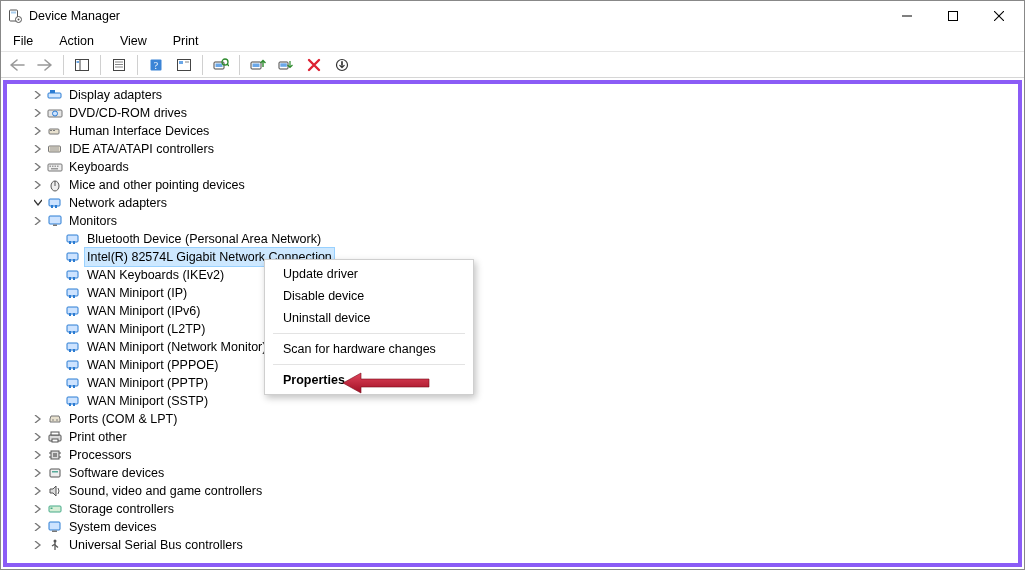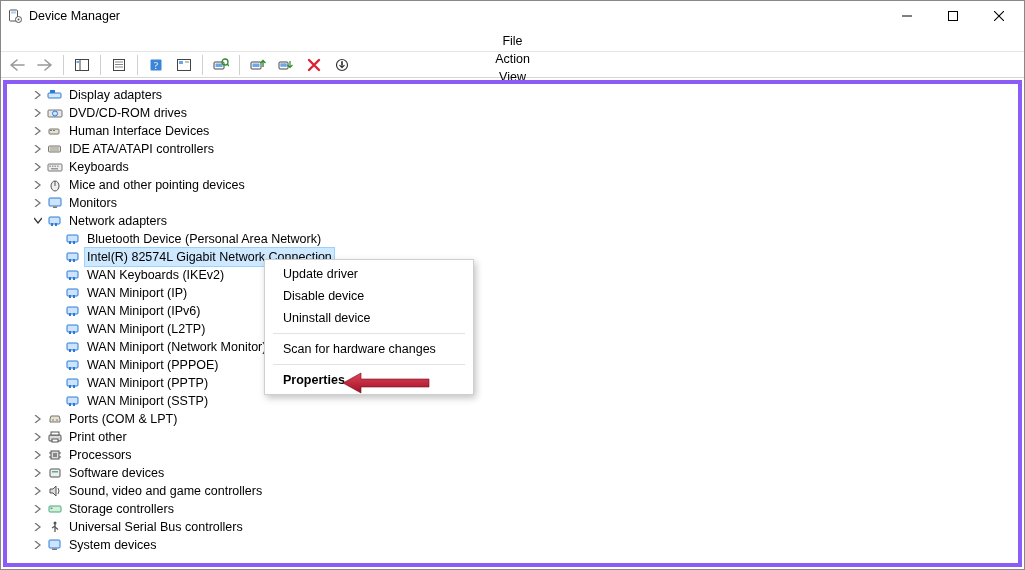--- a/index.html
+++ b/index.html
@@ -37,26 +37,25 @@
   .win-controls { display: flex; }
   .win-btn {
     width: 46px; height: 30px;
     display: flex; align-items: center; justify-content: center;
     font-family: "Segoe UI", sans-serif;
   }
   .win-btn svg { pointer-events:none; }
   
   .menubar {
     display: flex;
-    gap: 2px;
+    gap: 10px;
     padding: 2px 4px 2px 4px;
     height: 20px;
     align-items: center;
     font-size: 12.5px;
-    flex-direction: column;
   }
   .menubar .menu-item { padding: 1px 8px; }
   
   .toolbar {
     display: flex;
     align-items: center;
     gap: 0;
     padding: 2px 2px;
     border-top: 1px solid #e5e5e5;
     border-bottom: 1px solid #d6d6d6;
@@ -353,46 +352,46 @@
             <ellipse cx="7" cy="8" rx="4" ry="5" fill="#eee" stroke="#555"></ellipse>
             <line x1="7" y1="3" x2="7" y2="8" stroke="#555"></line>
           </svg>
         </span>
       <span class="node-label">Mice and other pointing devices</span>
     </div>
 
     <div class="node indent-1">
       <span class="twisty">
           <svg width="8" height="8">
+            <path d="M0 1 L4 6 L8 1" fill="none" stroke="#333" stroke-width="1.3"></path>
+          </svg>
+        </span>
+      <span class="node-icon">
+          <svg width="16" height="14">
+            <rect x="2" y="3" width="11" height="7" rx="1" fill="#cde3ff" stroke="#2b7cd3"></rect>
+            <rect x="4" y="9" width="2" height="3" fill="#2b7cd3"></rect>
+            <rect x="8" y="9" width="2" height="3" fill="#2b7cd3"></rect>
+          </svg>
+        </span>
+      <span class="node-label">Network adapters</span>
+    </div>
+
+    <div class="node indent-1">
+      <span class="twisty">
+          <svg width="8" height="8">
             <path d="M1 0 L6 4 L1 8" fill="none" stroke="#777" stroke-width="1.3"></path>
           </svg>
         </span>
       <span class="node-icon">
           <svg width="16" height="14">
             <rect x="2" y="2" width="12" height="8" rx="1" fill="#cde3ff" stroke="#2b7cd3"></rect>
             <rect x="6" y="10.5" width="4" height="1.5" fill="#777"></rect>
           </svg>
         </span>
       <span class="node-label">Monitors</span>
-    </div>
-
-    <div class="node indent-1">
-      <span class="twisty">
-          <svg width="8" height="8">
-            <path d="M0 1 L4 6 L8 1" fill="none" stroke="#333" stroke-width="1.3"></path>
-          </svg>
-        </span>
-      <span class="node-icon">
-          <svg width="16" height="14">
-            <rect x="2" y="3" width="11" height="7" rx="1" fill="#cde3ff" stroke="#2b7cd3"></rect>
-            <rect x="4" y="9" width="2" height="3" fill="#2b7cd3"></rect>
-            <rect x="8" y="9" width="2" height="3" fill="#2b7cd3"></rect>
-          </svg>
-        </span>
-      <span class="node-label">Network adapters</span>
     </div>
 
     <div class="node indent-2">
       <span class="node-icon">
           <svg width="16" height="14">
             <rect x="2" y="3" width="11" height="7" rx="1" fill="#cde3ff" stroke="#2b7cd3"></rect>
             <rect x="4" y="9" width="2" height="3" fill="#2b7cd3"></rect>
             <rect x="8" y="9" width="2" height="3" fill="#2b7cd3"></rect>
           </svg>
         </span>
@@ -585,42 +584,42 @@
       <span class="node-label">Storage controllers</span>
     </div>
 
     <div class="node indent-1">
       <span class="twisty">
           <svg width="8" height="8">
             <path d="M1 0 L6 4 L1 8" fill="none" stroke="#777" stroke-width="1.3"></path>
           </svg>
         </span>
       <span class="node-icon">
+          <svg width="16" height="14">
+            <rect x="2" y="2" width="11" height="8" rx="1" fill="#cde3ff" stroke="#2b7cd3"></rect>
+            <rect x="5" y="10.5" width="5" height="1.5" fill="#777"></rect>
+          </svg>
+        </span>
+      <span class="node-label">System devices</span>
+    </div>
+
+    <div class="node indent-1">
+      <span class="twisty">
+          <svg width="8" height="8">
+            <path d="M1 0 L6 4 L1 8" fill="none" stroke="#777" stroke-width="1.3"></path>
+          </svg>
+        </span>
+      <span class="node-icon">
           <svg width="14" height="14">
             <circle cx="7" cy="3" r="1.5" fill="#555"></circle>
             <line x1="7" y1="3" x2="7" y2="12" stroke="#555" stroke-width="1.3"></line>
             <path d="M7 6 l-3 2 M7 7 l3 2.5" stroke="#555" fill="none" stroke-width="1.2"></path>
           </svg>
         </span>
       <span class="node-label">Universal Serial Bus controllers</span>
-    </div>
-
-    <div class="node indent-1">
-      <span class="twisty">
-          <svg width="8" height="8">
-            <path d="M1 0 L6 4 L1 8" fill="none" stroke="#777" stroke-width="1.3"></path>
-          </svg>
-        </span>
-      <span class="node-icon">
-          <svg width="16" height="14">
-            <rect x="2" y="2" width="11" height="8" rx="1" fill="#cde3ff" stroke="#2b7cd3"></rect>
-            <rect x="5" y="10.5" width="5" height="1.5" fill="#777"></rect>
-          </svg>
-        </span>
-      <span class="node-label">System devices</span>
     </div>
 
   </div>
 </div>
 
 <div class="context-menu">
   <div class="ctx-item">Update driver</div>
   <div class="ctx-item">Disable device</div>
   <div class="ctx-item">Uninstall device</div>
   <div class="ctx-sep"></div>

